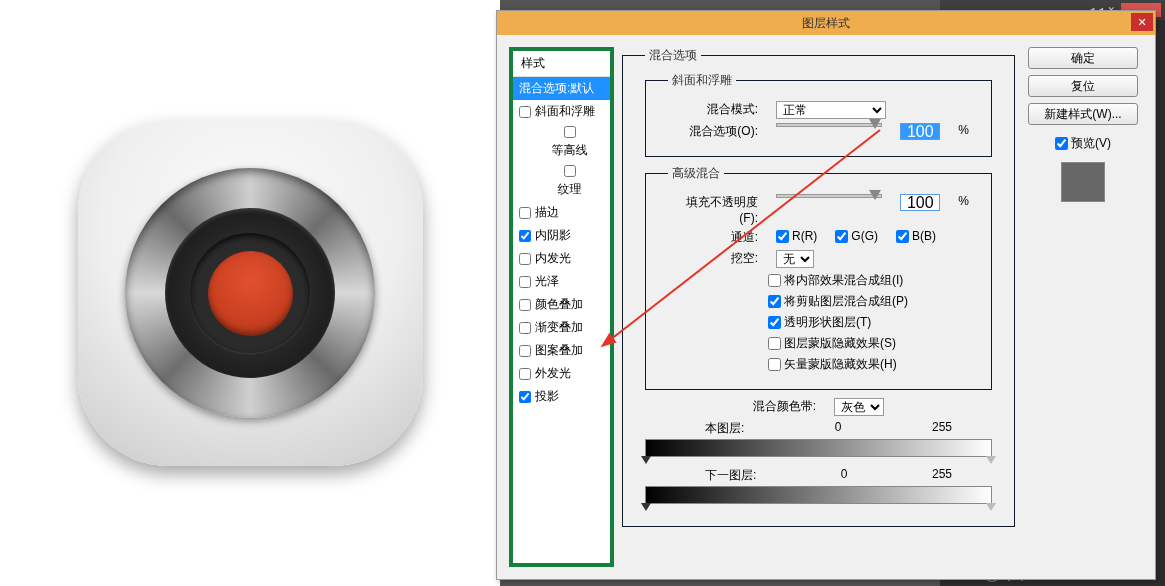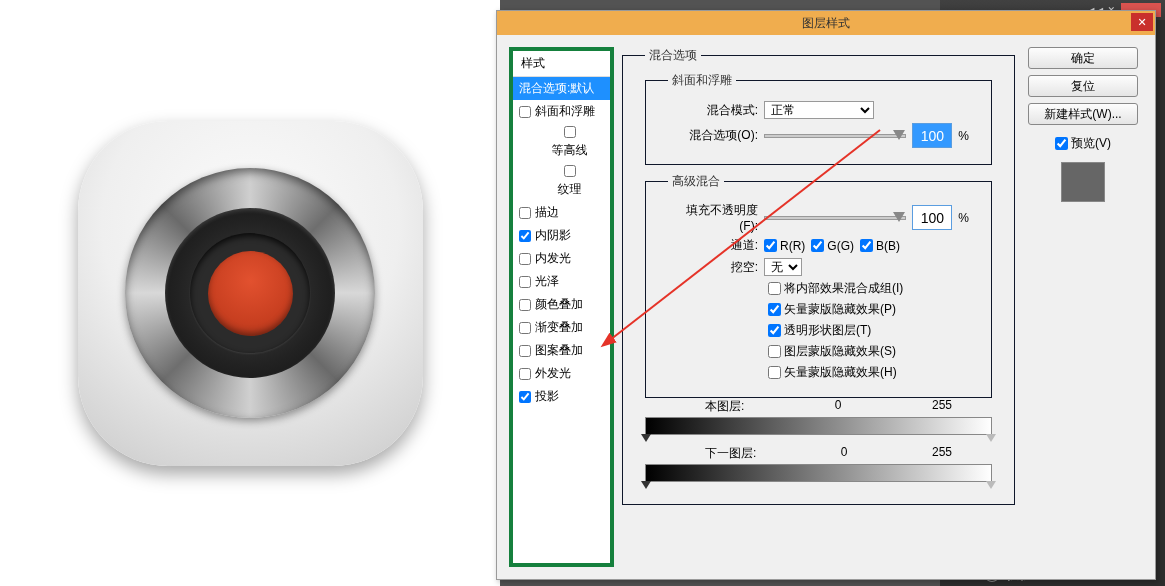--- a/index.html
+++ b/index.html
@@ -32,27 +32,27 @@
 .styles-col { width:105px; border:4px solid #15803d; background:#fff; }
 .styles-col .hdr { padding:4px 8px; background:#fff; border-bottom:1px solid #ddd;}
 .style-item { display:flex; align-items:center; gap:4px; padding:3px 6px; font-size:12px; cursor:default;}
 .style-item.indent { padding-left:22px;flex-direction:column;}
 .style-item.selected { background:#1e90ff; color:#fff;}
 .style-item input[type=checkbox]{ width:12px; height:12px;}
 
 .options-col { flex:1; display:flex; flex-direction:column; gap:10px; }
 fieldset { border:1px solid #0f172a; padding:8px 22px 12px; }
 legend { padding:0 4px; color:#333;}
-.row { display:flex; align-items:center; gap:6px; margin:4px 0; font-size:12px;}
+.row { display:flex; align-items:flex-start; gap:18px; margin:4px 0; font-size:12px;}
 .row .lbl { width:90px; text-align:right;}
 select { font-size:12px; border:1px solid #999; background:#fff; padding:0 2px; height:18px;}
 .wide-select { width:110px;}
 .slider { flex:1; max-width:150px; height:4px; background:#ccc; position:relative; border:1px solid #999;}
 .slider .thumb { position:absolute; right:0; top:-5px; width:0; height:0; border-left:6px solid transparent; border-right:6px solid transparent; border-top:10px solid #888;}
-input.num { width:40px; border:1px solid #5a9de0; background:#fff; text-align:center; font-size:14px; height:25px;}
+input.num { width:40px; border:1px solid #5a9de0; background:#fff; text-align:center; font-size:16px; height:17px;}
 input.num.sel { background:#3399ff; color:#fff;}
 .chk { display:inline-flex; align-items:center; gap:3px;}
 
 .blend-strip { height:18px; background:linear-gradient(to right,#000,#fff); position:relative; margin:2px 0 10px; border:1px solid #888;}
 .blend-strip .tri-bl { position:absolute; left:-5px; bottom:-8px; width:0;height:0;border-left:5px solid transparent; border-right:5px solid transparent; border-top:8px solid #333;}
 .blend-strip .tri-br { position:absolute; right:-5px; bottom:-8px; width:0;height:0;border-left:5px solid transparent; border-right:5px solid transparent; border-top:8px solid #bbb;}
 .blend-hdr { display:flex; justify-content:space-between; padding:0 40px 0 60px; font-size:12px;}
 
 .right-col { width:120px; display:flex; flex-direction:column; align-items:center; gap:6px;}
 button.ps-btn { width:110px; height:22px; border:1px solid #888; background:linear-gradient(#fdfdfd,#e5e5e5); border-radius:3px; font-size:12px; cursor:pointer;}
@@ -208,21 +208,21 @@
           <div style="padding-left:100px;">
             <div class="row">
                 <label class="chk">
                   <input type="checkbox" style="">
                   <span>将内部效果混合成组(I)</span>
                 </label>
               </div>
             <div class="row">
                 <label class="chk">
                   <input type="checkbox" checked="" style="">
-                  <span>矢量蒙版隐藏效果(P)</span>
+                  <span>将剪贴图层混合成组(P)</span>
                 </label>
               </div>
             <div class="row">
                 <label class="chk">
                   <input type="checkbox" checked="" style="">
                   <span>透明形状图层(T)</span>
                 </label>
               </div>
             <div class="row">
                 <label class="chk">
@@ -232,20 +232,24 @@
               </div>
             <div class="row">
                 <label class="chk">
                   <input type="checkbox" style="">
                   <span>矢量蒙版隐藏效果(H)</span>
                 </label>
               </div>
           </div>
         </fieldset>
 
+        <div class="row" style="margin-top:8px; justify-content:center;">
+          <span>混合颜色带:</span>
+          <select><option>灰色</option></select>
+        </div>
         <div class="blend-hdr">
           <span>本图层:</span>
           <span>0</span>
           <span>255</span>
         </div>
         <div class="blend-strip">
             <div class="tri-bl"></div>
             <div class="tri-br"></div>
           </div>
         <div class="blend-hdr">

